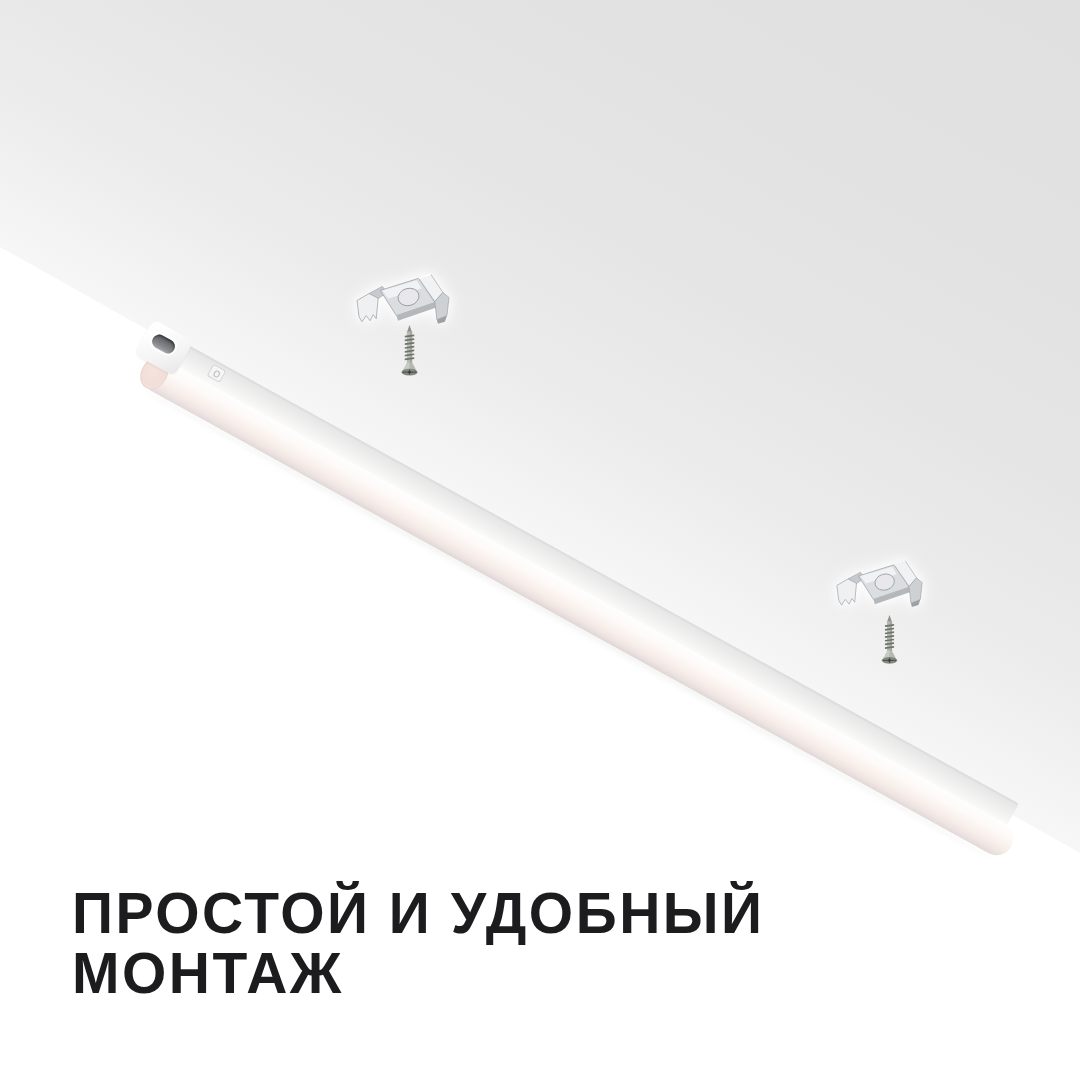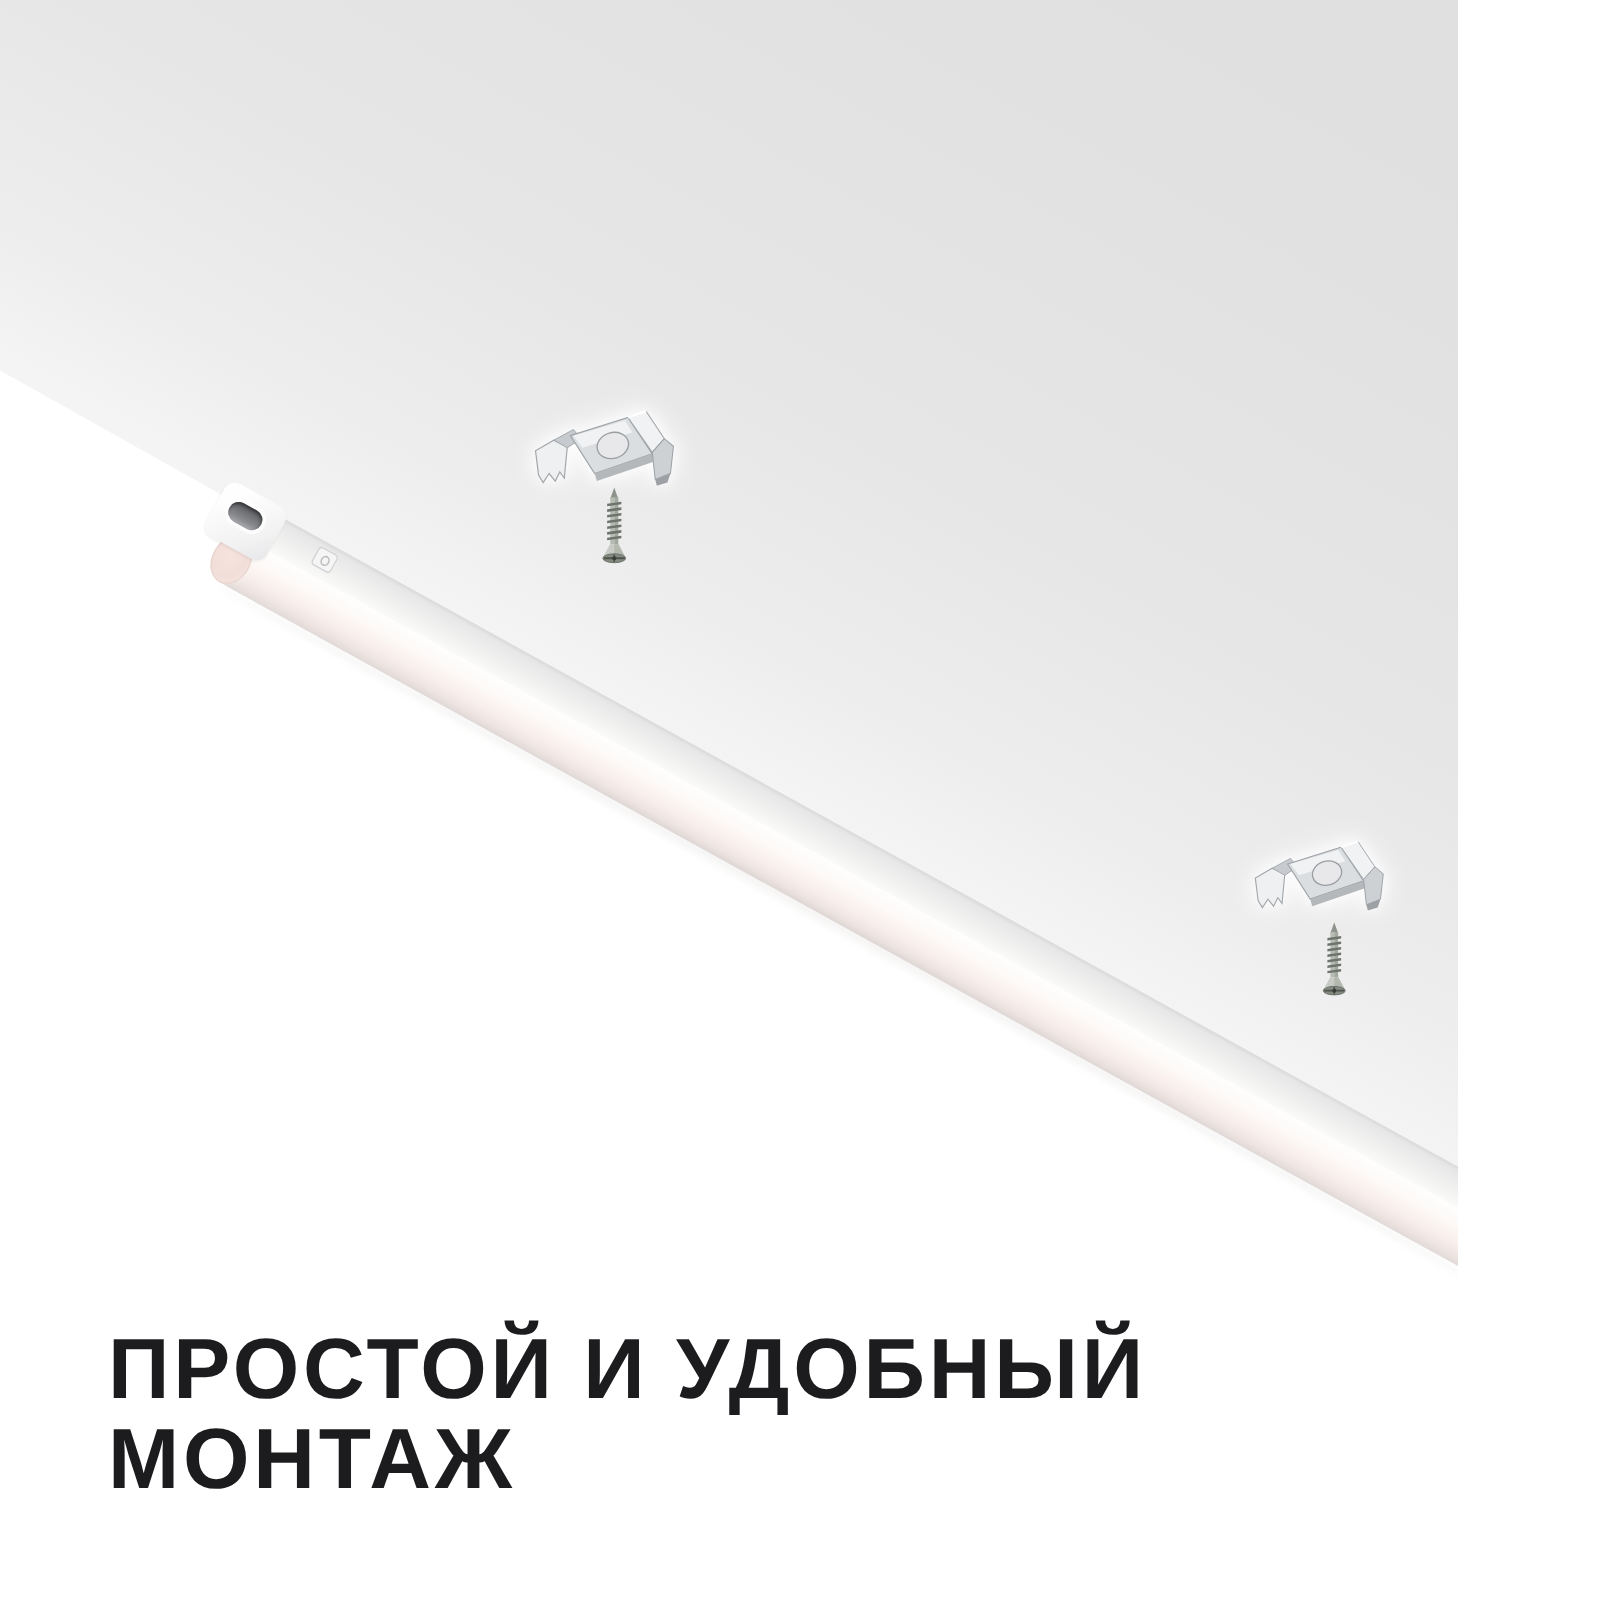--- a/index.html
+++ b/index.html
@@ -1,17 +1,17 @@
 <!DOCTYPE html>
 <html><head>
 <meta charset="utf-8">
 <style>
   html,body{margin:0;padding:0;background:#ffffff;}
   .stage{
-    position:relative;width:972px;height:1080px;overflow:hidden;
+    position:relative;width:1080px;height:1080px;overflow:hidden;
     background:#ffffff;font-family:"Liberation Sans", sans-serif;
   }
   
   .ceiling{
     position:absolute;inset:0;
     clip-path:polygon(0px 0px, 1080px 0px, 1080px 853px, 0px 247px);
     background:linear-gradient(29deg,
       #ffffff 40%, #f7f7f8 49%, #ececed 59%, #e5e5e6 71%, #e1e1e2 88%, #e0e0e1 100%);
   }
   

